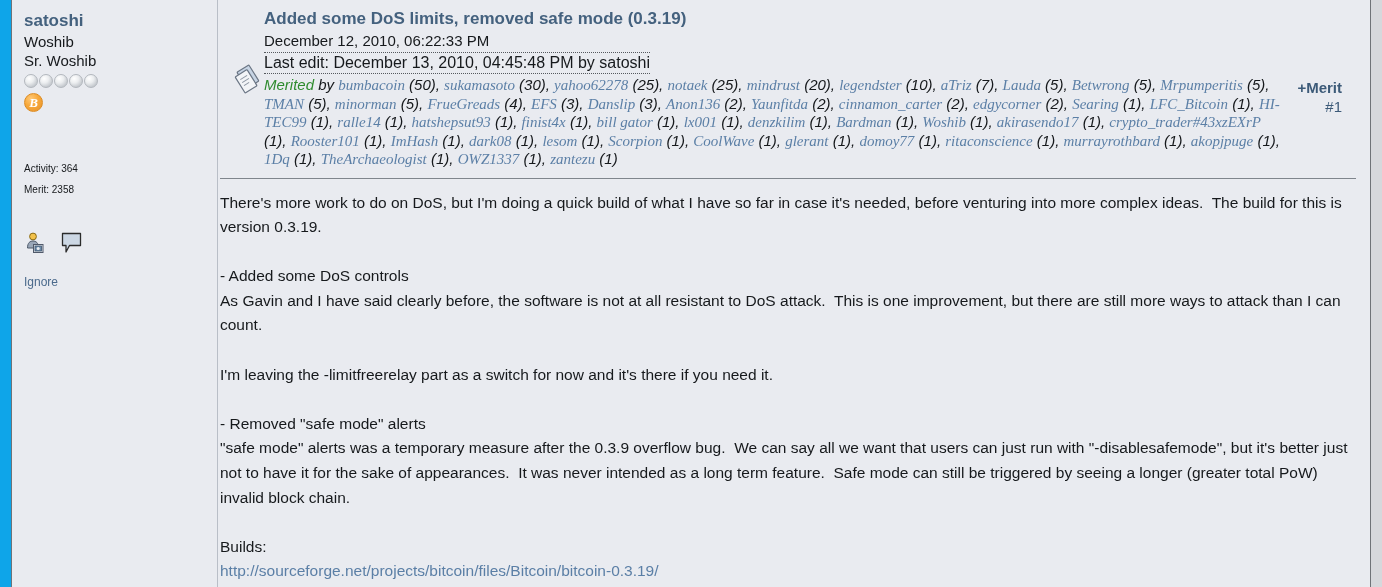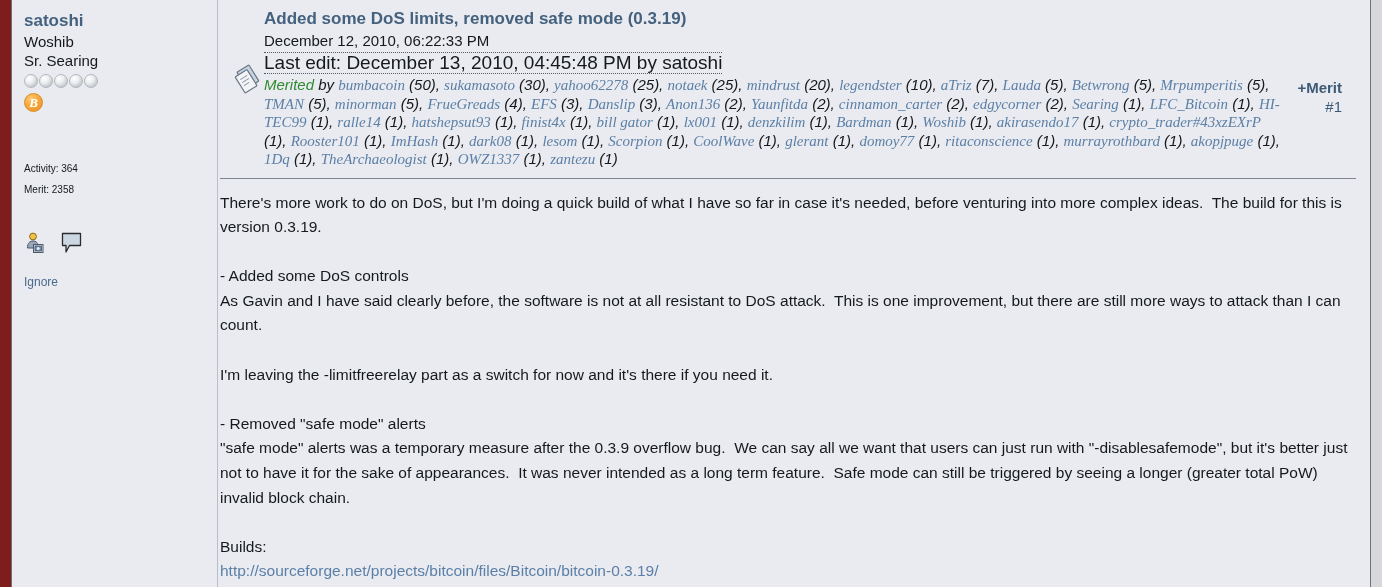--- a/index.html
+++ b/index.html
@@ -16,21 +16,21 @@
     font-size: 15px;
     color: #1a1a1a;
   }
 
   
   .page-frame {
     position: absolute;
     left: 0; top: 0;
     width: 1138px;
     height: 587px;
-    background: #7f1d1d;
+    background: #0ea5e9;
   }
   .rule-left {
     position: absolute;
     left: 11px; top: 0;
     width: 1px; height: 587px;
     background: #6f7378;
   }
   .rule-right {
     position: absolute;
     left: 1370px; top: 0;
@@ -145,21 +145,21 @@
     margin: 0;
     cursor: pointer;
   }
   .post-date {
     font-size: 15px;
     line-height: 20px;
     color: #16191c;
     margin-top: 1px;
   }
   .post-lastedit {
-    font-size: 19px;
+    font-size: 16px;
     line-height: 20px;
     color: #16191c;
     border-top: 1px dotted #55595e;
     border-bottom: 1px dotted #55595e;
     display: inline-block;
     margin-top: 1px;
   }
 
   
   .merit-area {
@@ -238,21 +238,21 @@
 
 <div class="page-frame">
   <div class="rule-left"></div>
   <div class="rule-right"></div>
 
   <div class="post-shell">
 
     <div class="author-col">
       <div class="author-name">satoshi</div>
       <div class="author-role">Woshib</div>
-      <div class="author-rank">Sr. Searing</div>
+      <div class="author-rank">Sr. Woshib</div>
 
       <div class="stars">
         <span class="star"></span>
         <span class="star"></span>
         <span class="star"></span>
         <span class="star"></span>
         <span class="star"></span>
       </div>
 
       <div class="btc-badge">B</div>

